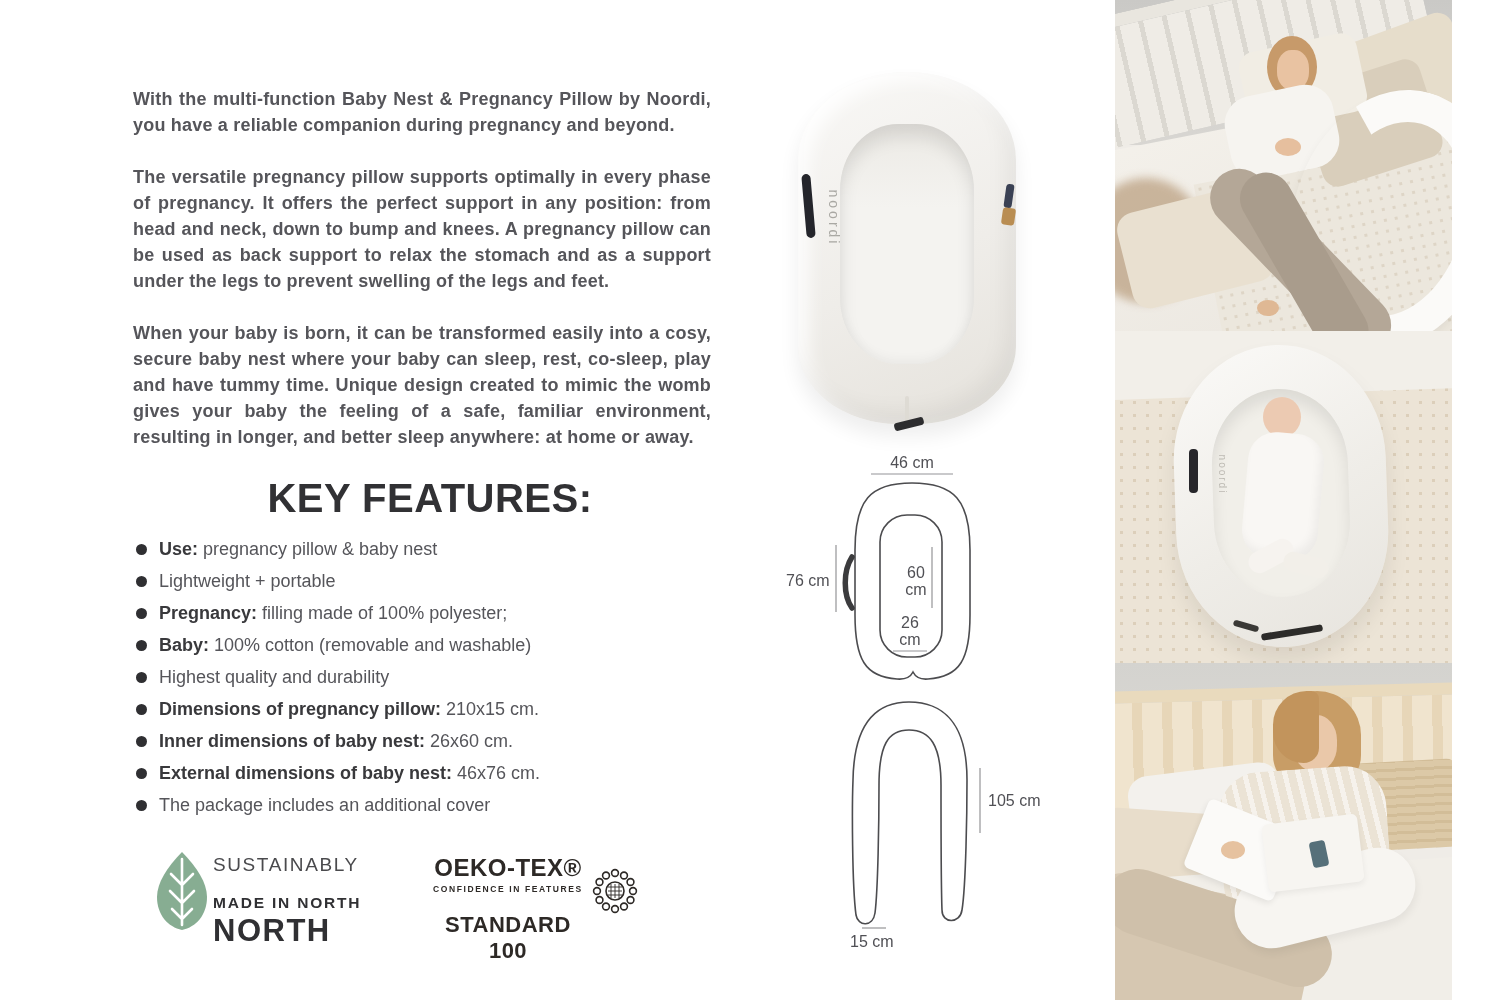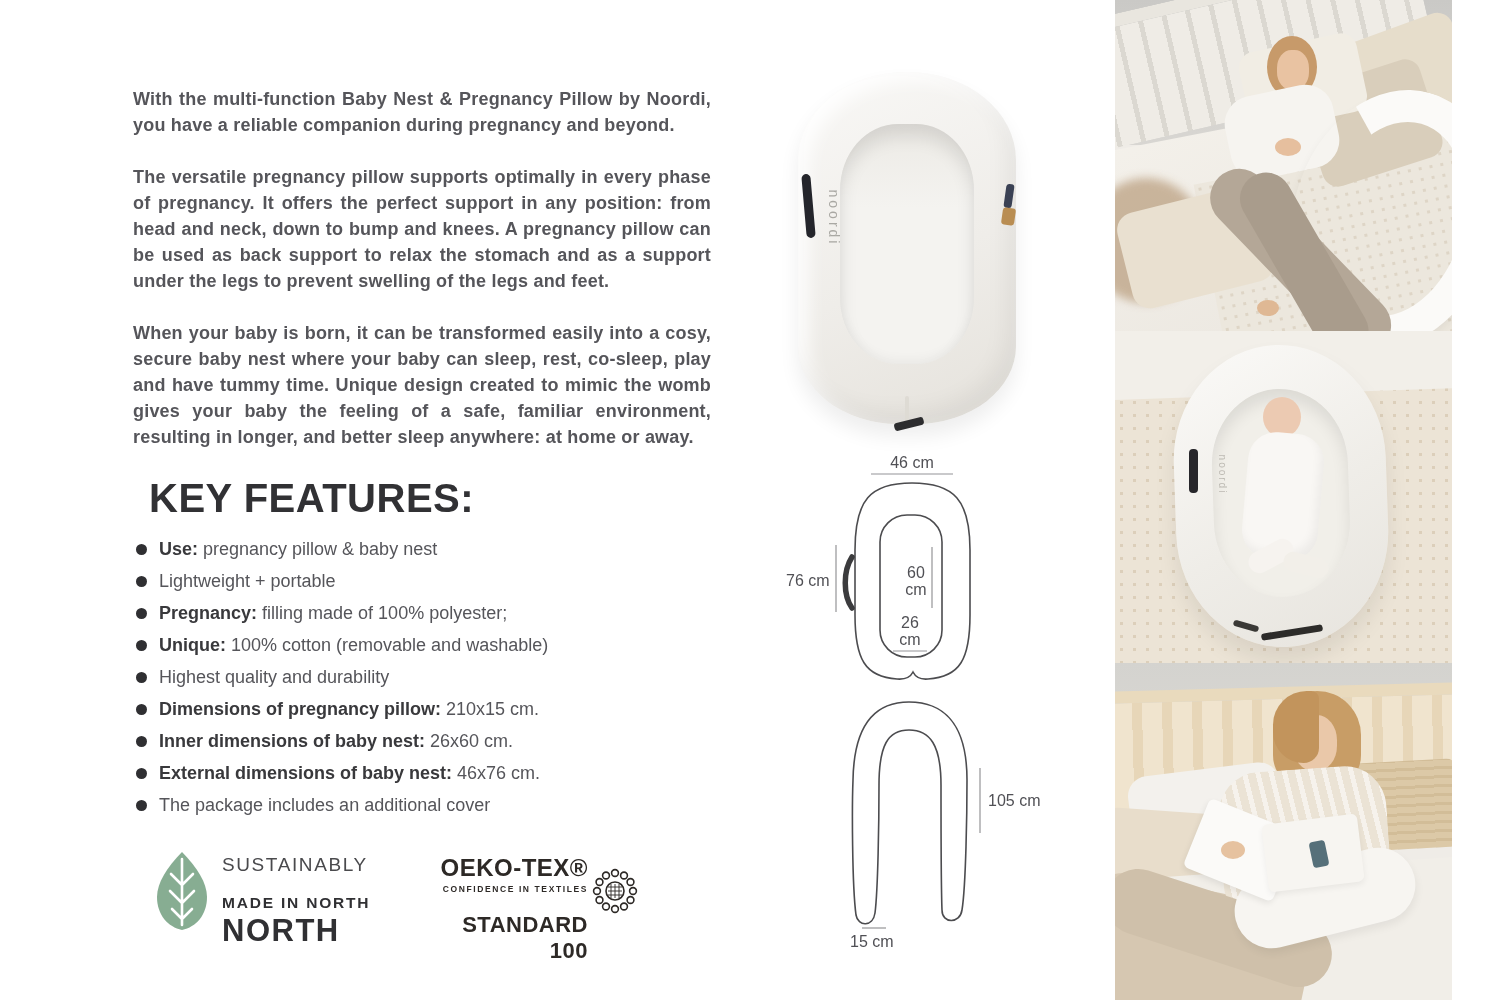--- a/index.html
+++ b/index.html
@@ -1,33 +1,33 @@
 <!DOCTYPE html>
 <html><head>
 <meta charset="utf-8">
 <style>
   html,body{margin:0;padding:0;}
   body{width:1500px;height:1000px;background:#ffffff;font-family:"Liberation Sans",sans-serif;position:relative;overflow:hidden;}
 
   
   .left-col{position:absolute;left:133px;top:86px;width:578px;color:#55555a;}
   .left-col p{margin:0 0 26px 0;font-size:18px;line-height:26px;text-align:justify;letter-spacing:.2px;font-weight:bold;}
-  .kf-heading{margin:14px 0 16px 16px;font-size:40px;font-weight:800;letter-spacing:.5px;color:#313134;}
+  .kf-heading{margin:14px 0 16px 16px;font-size:40px;font-weight:800;letter-spacing:.5px;color:#313134;text-align:center;}
   ul.features{list-style:none;margin:0;padding:0 0 0 3px;}
   ul.features li{display:flex;gap:12px;margin-bottom:7px;font-size:18px;line-height:25px;}
   ul.features .dot{flex:0 0 11px;width:11px;height:11px;border-radius:50%;background:#2f2f32;margin-top:7px;}
   ul.features b{font-weight:700;color:#39393c;}
 
   
-  .badge-sus{position:absolute;left:155px;top:851px;display:flex;gap:13px;align-items:flex-start;}
+  .badge-sus{position:absolute;left:155px;top:851px;display:flex;gap:4px;align-items:flex-start;}
   .sus-text{padding-top:3px;}
   .sus-l1{font-size:19px;letter-spacing:1.6px;color:#4a4a4d;}
   .sus-l2{font-size:15.5px;font-weight:700;letter-spacing:1.8px;color:#303033;margin-top:18px;}
   .sus-l3{font-size:31px;font-weight:800;letter-spacing:1.5px;color:#303033;margin-top:1px;}
-  .badge-oeko{position:absolute;left:428px;top:854px;width:160px;text-align:right;color:#2d2926;}
+  .badge-oeko{position:absolute;left:428px;top:854px;width:160px;text-align:center;color:#2d2926;}
   .oeko-l1{font-size:24px;font-weight:800;letter-spacing:.5px;}
   .oeko-l2{font-size:8.5px;font-weight:700;letter-spacing:1.6px;margin-top:2px;}
   .oeko-l3{font-size:22px;font-weight:700;letter-spacing:.5px;margin-top:18px;}
   .oeko-mandala{position:absolute;left:592px;top:868px;}
 
   
   .product-photo{position:absolute;left:798px;top:72px;width:218px;height:352px;}
   .nest-outer{position:absolute;inset:0;border-radius:108px 108px 100px 100px / 88px 88px 78px 78px;
     background:linear-gradient(155deg,#f8f7f5 5%,#efede9 55%,#e6e3dd 95%);
     box-shadow:0 12px 20px rgba(0,0,0,.07), inset -10px -12px 22px rgba(0,0,0,.05), inset 10px 8px 18px rgba(255,255,255,.9);}
@@ -130,21 +130,21 @@
     <li>
         <span class="dot"></span>
         <span><b></b><span>Lightweight + portable</span></span>
       </li>
     <li>
         <span class="dot"></span>
         <span><b>Pregnancy:</b><span> filling made of 100% polyester;</span></span>
       </li>
     <li>
         <span class="dot"></span>
-        <span><b>Unique:</b><span> 100% cotton (removable and washable)</span></span>
+        <span><b>Baby:</b><span> 100% cotton (removable and washable)</span></span>
       </li>
     <li>
         <span class="dot"></span>
         <span><b></b><span>Highest quality and durability</span></span>
       </li>
     <li>
         <span class="dot"></span>
         <span><b>Dimensions of pregnancy pillow:</b><span> 210x15 cm.</span></span>
       </li>
     <li>
@@ -168,21 +168,21 @@
     <path d="M27 8 L 27 74 M 27 34 L 16 23 M 27 34 L 38 23 M 27 52 L 15 40 M 27 52 L 39 40 M 27 68 L 17 58 M 27 68 L 37 58" stroke="#ffffff" stroke-width="2.6" fill="none" stroke-linecap="round"></path>
   </svg>
   <div class="sus-text">
     <div class="sus-l1">SUSTAINABLY</div>
     <div class="sus-l2">MADE IN NORTH</div>
     <div class="sus-l3">NORTH</div>
   </div>
 </div>
 <div class="badge-oeko">
   <div class="oeko-l1">OEKO-TEX®</div>
-  <div class="oeko-l2">CONFIDENCE IN TEXTILES</div>
+  <div class="oeko-l2">CONFIDENCE IN FEATURES</div>
   <div class="oeko-l3">STANDARD 100</div>
 </div>
 <svg class="oeko-mandala" width="46" height="46" viewBox="0 0 46 46">
   <g stroke="#2d2926" stroke-width="1.6" fill="none">
     <circle cx="23" cy="23" r="9"></circle>
     <g stroke-width="0.9">
       <path d="M16 19 H30 M16 23 H30 M16 27 H30 M19 16 V30 M23 16 V30 M27 16 V30"></path>
     </g>
     <circle cx="23" cy="5" r="3.4"></circle>
       <circle cx="32" cy="7.5" r="3.4"></circle>

